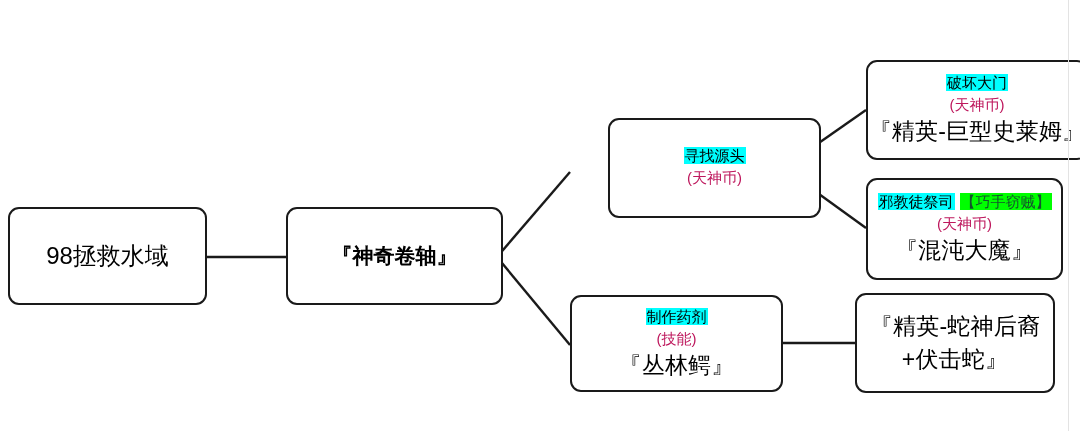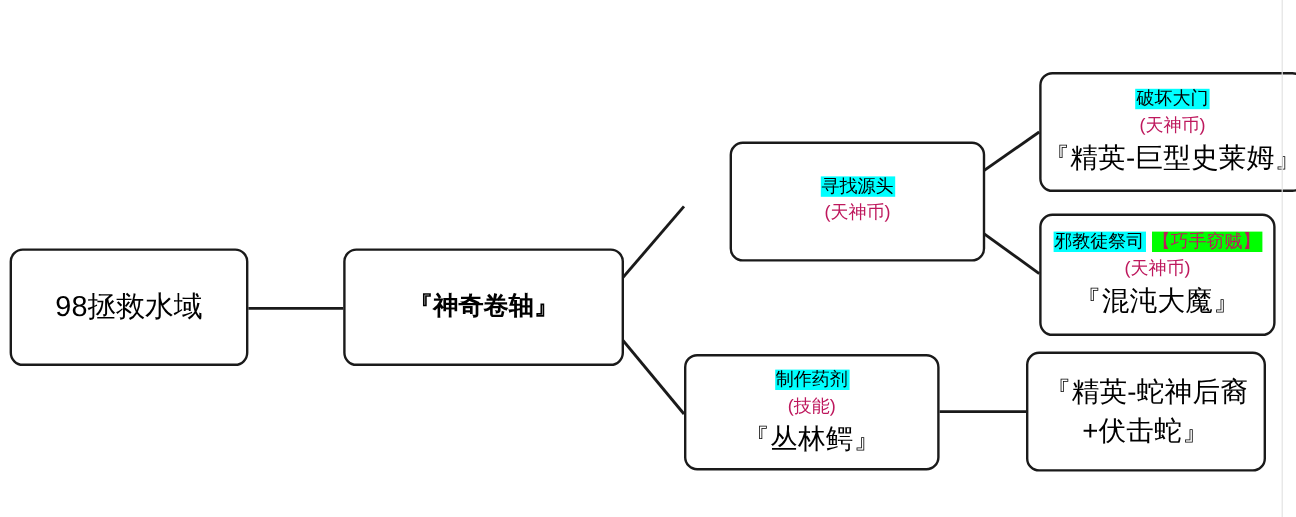--- a/index.html
+++ b/index.html
@@ -83,21 +83,21 @@
     font-size: 21px;
   }
   
   .hl-cyan {
     background: #00ffff;
     color: #000000;
     padding: 0 1px;
   }
   .hl-green {
     background: #00ff00;
-    color: #be185d;
+    color: #14532d;
     padding: 0 1px;
   }
   .gap {
     display: inline-block;
     width: 5px;
   }
 </style>
 </head>
 <body>
 
@@ -115,21 +115,21 @@
 
     <line x1="783" y1="168" x2="866" y2="228" stroke="#1a1a1a" stroke-width="2.4"></line>
 
     <line x1="783" y1="343" x2="855" y2="343" stroke="#1a1a1a" stroke-width="2.4"></line>
   </svg>
 
   <div class="node" style="left:8px; top:207px; width:199px; height:98px;">
     <span class="node-line line-plain">98拯救水域</span>
   </div>
 
-  <div class="node" style="left:286px; top:207px; width:234px; height:98px;align-items:center;">
+  <div class="node" style="left:286px; top:207px; width:217px; height:98px;align-items:center;">
     <span class="node-line line-plain bold">『神奇卷轴』</span>
   </div>
 
   <div class="node" style="left:570px; top:118px; width:213px; height:100px;margin-left:38px;">
     <span class="node-line line-title">
       <span class="hl-cyan">寻找源头</span>
     </span>
     <span class="node-line line-sub">(天神币)</span>
   </div>
 

